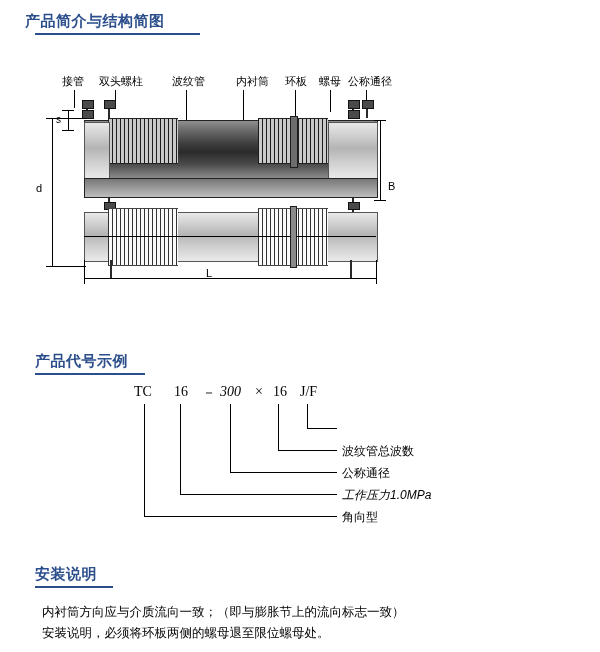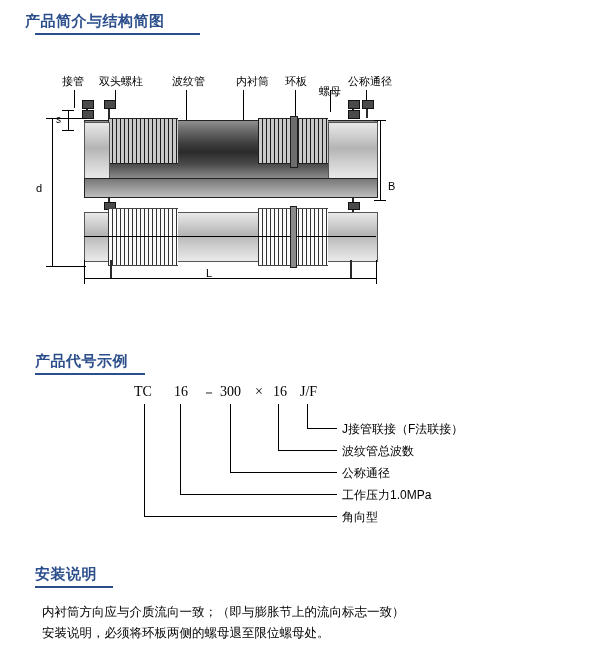--- a/index.html
+++ b/index.html
@@ -138,21 +138,21 @@
 <div class="section-title" style="left:25px; top:12px;">产品简介与结构简图</div>
 <div class="title-rule" style="left:35px; top:33px; width:165px;"></div>
 
 <div id="diagram-area">
 
   <div class="lbl" style="left:62px;  top:14px;">接管</div>
   <div class="lbl" style="left:99px;  top:14px;">双头螺柱</div>
   <div class="lbl" style="left:172px; top:14px;">波纹管</div>
   <div class="lbl" style="left:228px; top:14px;margin-left:8px;">内衬筒</div>
   <div class="lbl" style="left:285px; top:14px;">环板</div>
-  <div class="lbl" style="left:319px; top:14px;margin-top:10px;">螺母</div>
+  <div class="lbl" style="left:319px; top:14px;">螺母</div>
   <div class="lbl" style="left:348px; top:14px;">公称通径</div>
 
   <div class="lead" style="left:74px;  top:30px; height:18px;"></div>
   <div class="lead" style="left:115px; top:30px; height:16px;"></div>
   <div class="lead" style="left:186px; top:30px; height:38px;"></div>
   <div class="lead" style="left:243px; top:30px; height:38px;"></div>
   <div class="lead" style="left:295px; top:30px; height:30px;"></div>
   <div class="lead" style="left:330px; top:30px; height:22px;"></div>
   <div class="lead" style="left:366px; top:30px; height:18px;"></div>
 
@@ -222,41 +222,40 @@
 </div>
 
 <div class="section-title" style="left:35px; top:352px;">产品代号示例</div>
 <div class="title-rule" style="left:35px; top:373px; width:110px;"></div>
 
 <div id="code-area">
 
   <div class="code-token" style="left:130px; top:14px;">TC</div>
   <div class="code-token" style="left:170px; top:14px;">16</div>
   <div class="code-token" style="left:198px; top:14px;">－</div>
-  <div class="code-token" style="left:216px; top:14px;">300</div>
+  <div class="code-token" style="left:216px; top:14px;font-style:italic;">300</div>
   <div class="code-token" style="left:251px; top:14px;">×</div>
   <div class="code-token" style="left:269px; top:14px;">16</div>
   <div class="code-token" style="left:296px; top:14px;">J/F</div>
 
   <div class="vline" style="left:303px; top:34px; height:24px;"></div>
   <div class="vline" style="left:274px; top:34px; height:46px;"></div>
   <div class="vline" style="left:226px; top:34px; height:68px;"></div>
   <div class="vline" style="left:176px; top:34px; height:90px;"></div>
   <div class="vline" style="left:140px; top:34px; height:112px;"></div>
 
   <div class="hline" style="left:303px; top:58px;  width:30px;"></div>
   <div class="hline" style="left:274px; top:80px;  width:59px;"></div>
   <div class="hline" style="left:226px; top:102px; width:107px;"></div>
   <div class="hline" style="left:176px; top:124px; width:157px;"></div>
   <div class="hline" style="left:140px; top:146px; width:193px;"></div>
 
-  <div class="code-desc" style="left:338px; top:51px;">J接管联接（F法联接）</div>
   <div class="code-desc" style="left:338px; top:73px;">波纹管总波数</div>
   <div class="code-desc" style="left:338px; top:95px;font-family:Liberation Serif, serif;">公称通径</div>
-  <div class="code-desc" style="left:338px; top:117px;">工作压力1.0MPa</div>
+  <div class="code-desc" style="left:338px; top:117px;font-style:italic;">工作压力1.0MPa</div>
   <div class="code-desc" style="left:338px; top:139px;">角向型</div>
 </div>
 
 <div class="section-title" style="left:35px; top:565px;">安装说明</div>
 <div class="title-rule" style="left:35px; top:586px; width:78px;"></div>
 
 <div class="note-line" style="left:42px; top:604px;">内衬筒方向应与介质流向一致；（即与膨胀节上的流向标志一致）</div>
 <div class="note-line" style="left:42px; top:625px;">安装说明，必须将环板两侧的螺母退至限位螺母处。</div>
 
 </body></html>

